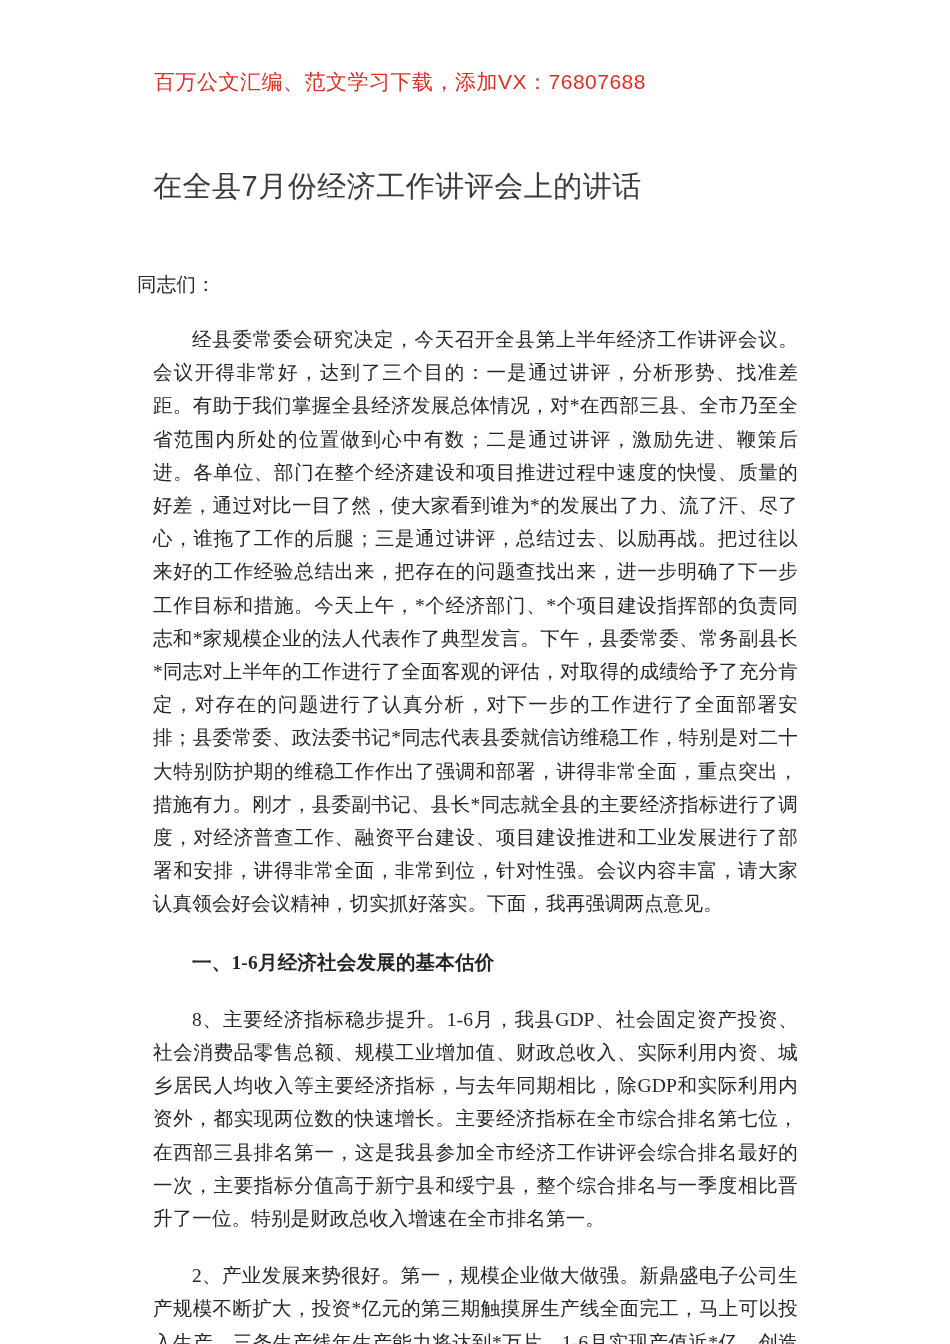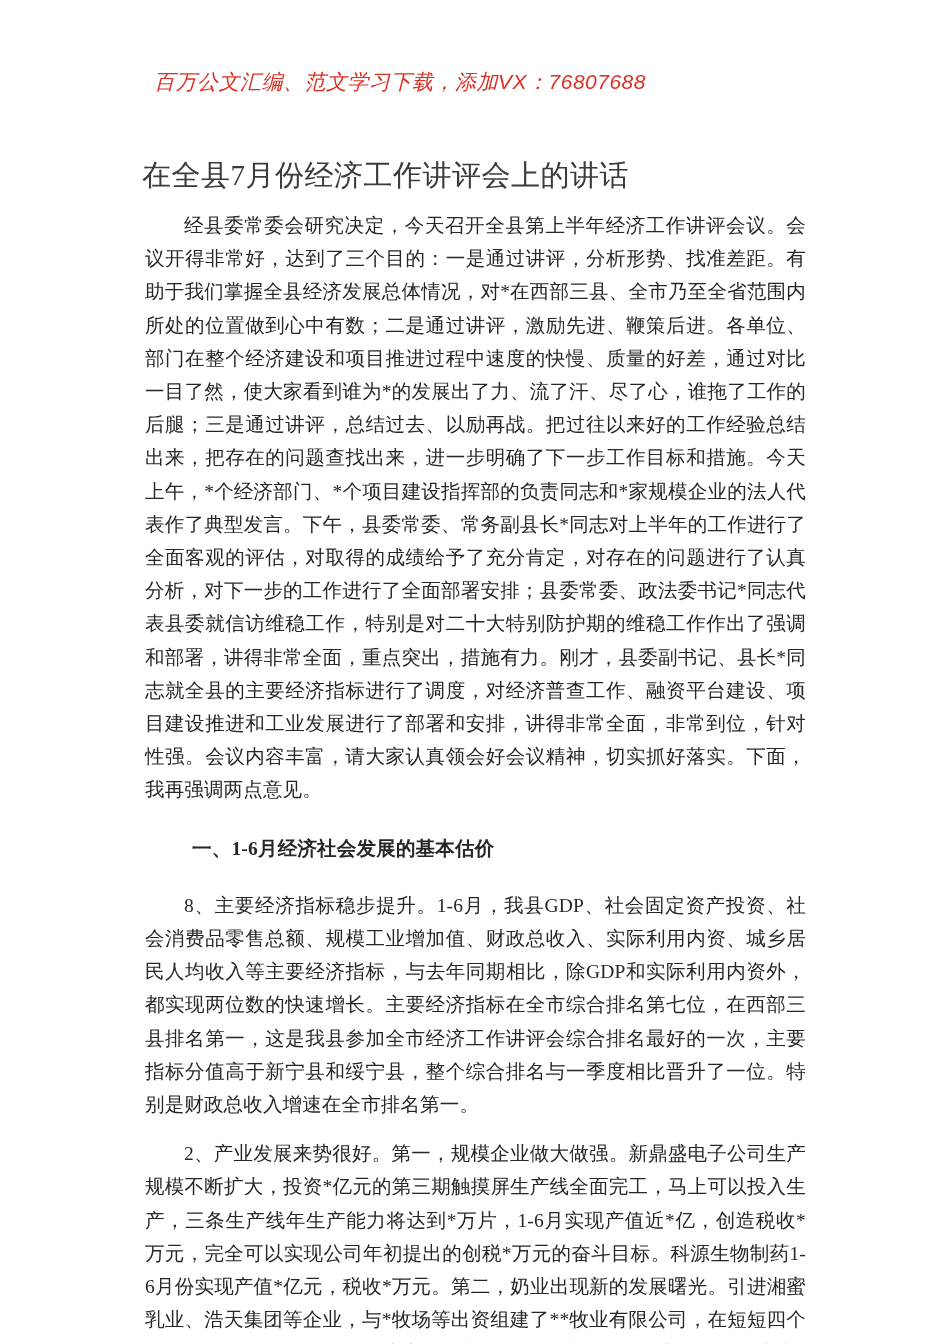--- a/index.html
+++ b/index.html
@@ -31,55 +31,54 @@
     top: 68px;
     left: 0;
     width: 800px;
     text-align: center;
     font-family: "Liberation Sans", "DejaVu Sans", sans-serif;
     font-size: 21px;
     font-weight: 500;
     letter-spacing: 0.5px;
     color: #dc2f24;
     white-space: nowrap;
-    font-style: italic;
   }
 
   
   .doc {
     position: absolute;
     left: 137px;
     top: 0;
     width: 677px;
   }
 
   .doc-title {
-    font-family: Liberation Serif, serif;
+    font-family: Liberation Sans, sans-serif;
     font-size: 29px;
     font-weight: 400;
     color: #3b3b3b;
     line-height: 40px;
-    margin: 5px;
+    margin: 16px;
     padding-top: 150px;
     letter-spacing: 0.5px;
     white-space: nowrap;
   }
 
   .salutation {
     font-size: 19.5px;
     line-height: 33px;
     margin: 0;
     padding-top: 46px;
     letter-spacing: 0.2px;
   }
 
   p.para {
     font-size: 19.5px;
     line-height: 33.2px;
-    margin: 8px;
+    margin: 16px;
     padding-top: 8px;
     text-indent: 2em;
     text-align: justify;
     text-justify: inter-ideograph;
     letter-spacing: 0.15px;
   }
 
   p.para:first-of-type {
     padding-top: 6px;
   }
@@ -102,20 +101,21 @@
 <body>
 
 <div class="page">
 
   <div class="ad-banner">百万公文汇编、范文学习下载，添加VX：76807688</div>
 
   <div class="doc">
 
     <h1 class="doc-title">在全县7月份经济工作讲评会上的讲话</h1>
 
+    <div class="salutation">同志们：</div>
 
     <p class="para">经县委常委会研究决定，今天召开全县第上半年经济工作讲评会议。会议开得非常好，达到了三个目的：一是通过讲评，分析形势、找准差距。有助于我们掌握全县经济发展总体情况，对*在西部三县、全市乃至全省范围内所处的位置做到心中有数；二是通过讲评，激励先进、鞭策后进。各单位、部门在整个经济建设和项目推进过程中速度的快慢、质量的好差，通过对比一目了然，使大家看到谁为*的发展出了力、流了汗、尽了心，谁拖了工作的后腿；三是通过讲评，总结过去、以励再战。把过往以来好的工作经验总结出来，把存在的问题查找出来，进一步明确了下一步工作目标和措施。今天上午，*个经济部门、*个项目建设指挥部的负责同志和*家规模企业的法人代表作了典型发言。下午，县委常委、常务副县长*同志对上半年的工作进行了全面客观的评估，对取得的成绩给予了充分肯定，对存在的问题进行了认真分析，对下一步的工作进行了全面部署安排；县委常委、政法委书记*同志代表县委就信访维稳工作，特别是对二十大特别防护期的维稳工作作出了强调和部署，讲得非常全面，重点突出，措施有力。刚才，县委副书记、县长*同志就全县的主要经济指标进行了调度，对经济普查工作、融资平台建设、项目建设推进和工业发展进行了部署和安排，讲得非常全面，非常到位，针对性强。会议内容丰富，请大家认真领会好会议精神，切实抓好落实。下面，我再强调两点意见。</p>
 
     <h2 class="section-heading">一、1-6月经济社会发展的基本估价</h2>
 
 
     <p class="para">8、主要经济指标稳步提升。1-6月，我县GDP、社会固定资产投资、社会消费品零售总额、规模工业增加值、财政总收入、实际利用内资、城乡居民人均收入等主要经济指标，与去年同期相比，除GDP和实际利用内资外，都实现两位数的快速增长。主要经济指标在全市综合排名第七位，在西部三县排名第一，这是我县参加全市经济工作讲评会综合排名最好的一次，主要指标分值高于新宁县和绥宁县，整个综合排名与一季度相比晋升了一位。特别是财政总收入增速在全市排名第一。</p>
 
     <p class="para">2、产业发展来势很好。第一，规模企业做大做强。新鼎盛电子公司生产规模不断扩大，投资*亿元的第三期触摸屏生产线全面完工，马上可以投入生产，三条生产线年生产能力将达到*万片，1-6月实现产值近*亿，创造税收*万元，完全可以实现公司年初提出的创税*万元的奋斗目标。科源生物制药1-6月份实现产值*亿元，税收*万元。第二，奶业出现新的发展曙光。引进湘蜜乳业、浩天集团等企业，与*牧场等出资组建了**牧业有限公司，在短短四个月时间内，两条国内先进的液态奶生产线建成投产，目前供应*、*、邵东和*市三区学生的</p>
 

